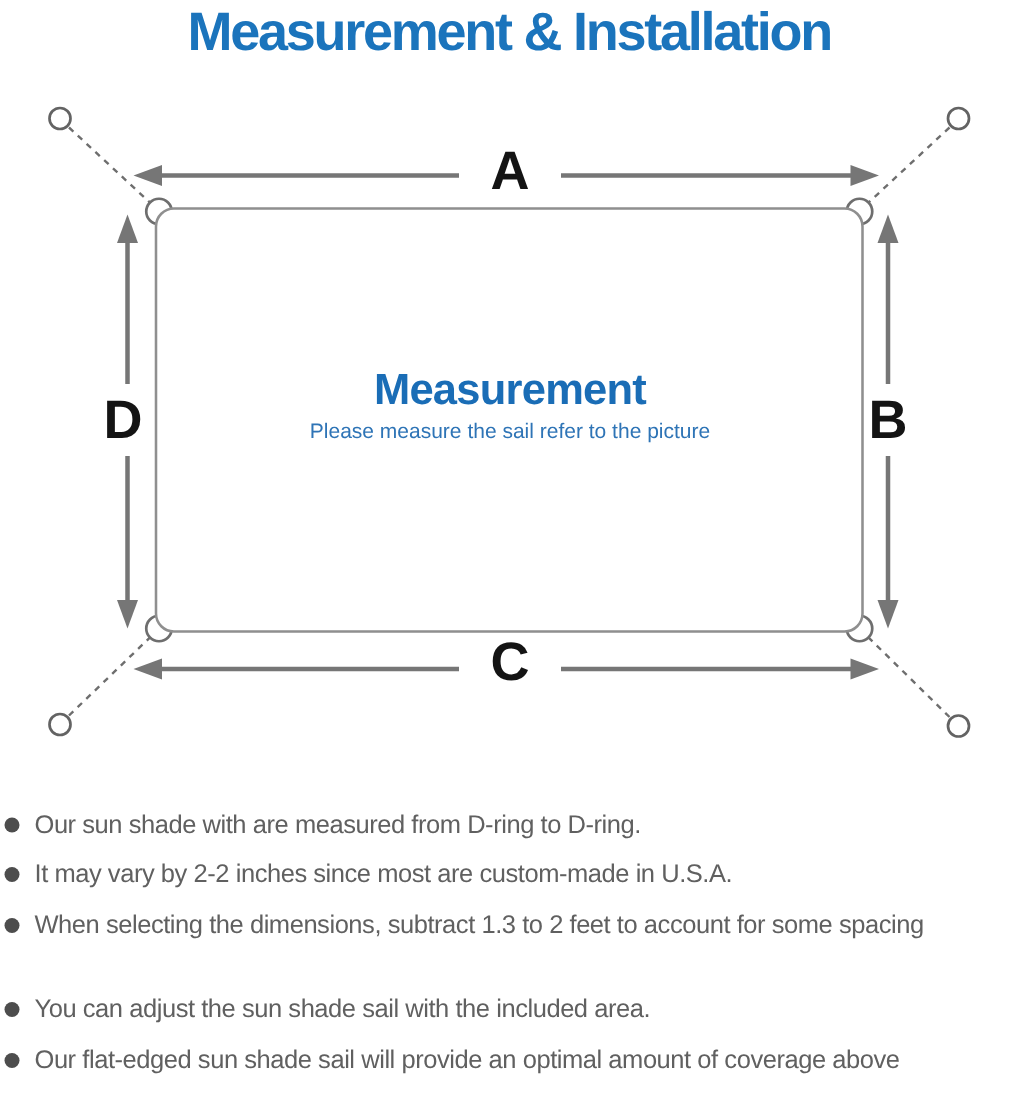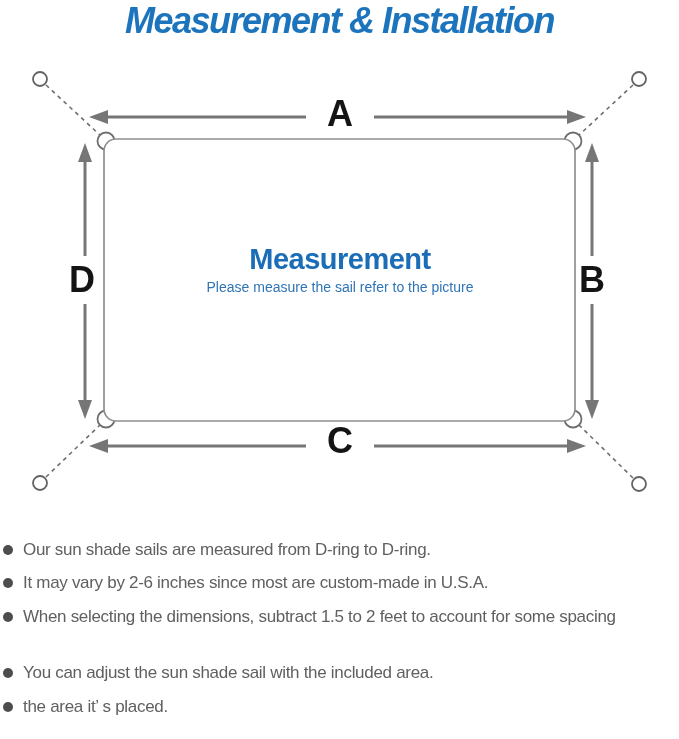--- a/index.html
+++ b/index.html
@@ -2,21 +2,21 @@
 <html><head>
 <meta charset="utf-8">
 <style>
   html,body{margin:0;padding:0}
   body{
     width:679px;height:739px;position:relative;overflow:hidden;
     background:#ffffff;font-family:"Liberation Sans",sans-serif;
   }
   .title{
     position:absolute;top:0;left:0;width:679px;margin:0;text-align:center;
-    font-size:36px;font-weight:bold;letter-spacing:-1.5px;color:#1b74bc;font-style:italic;
+    font-size:36px;font-weight:bold;letter-spacing:-1.5px;color:#1b74bc;
   }
   svg.diagram{position:absolute;top:60px;left:0;display:block}
   .rope{stroke:#6e6e6e;stroke-width:1.6;stroke-dasharray:4 4;fill:none}
   .anchor{fill:#ffffff;stroke:#636363;stroke-width:1.8}
   .dring{fill:#ffffff;stroke:#6e6e6e;stroke-width:1.8}
   .sail{fill:#ffffff;stroke:#8f8f8f;stroke-width:1.7}
   .dim{stroke:#767676;stroke-width:3}
   .head{fill:#767676;stroke:none}
   .dimlabel{font-family:"Liberation Sans",sans-serif;font-size:36px;font-weight:bold;fill:#141414;text-anchor:middle}
   .chead{font-family:"Liberation Sans",sans-serif;font-size:29px;font-weight:bold;fill:#1a6db6;text-anchor:middle;letter-spacing:-0.5px}
@@ -73,30 +73,30 @@
   <polygon class="head" points="592,143 585,162 599,162"></polygon>
   <polygon class="head" points="592,419 585,400 599,400"></polygon>
   <text class="dimlabel" x="592" y="292">B</text>
 
   <text class="chead" x="340" y="269">Measurement</text>
   <text class="csub" x="340" y="292">Please measure the sail refer to the picture</text>
 </svg>
 
 <div class="bullet b1">
   <span class="dot"></span>
-  <div class="line">Our sun shade sails are measured from D-ring to D-ring.</div>
+  <div class="line">Our sun shade with are measured from D-ring to D-ring.</div>
 </div>
 <div class="bullet b2">
   <span class="dot"></span>
-  <div class="line">It may vary by 2-6 inches since most are custom-made in U.S.A.</div>
+  <div class="line">It may vary by 2-2 inches since most are custom-made in U.S.A.</div>
 </div>
 <div class="bullet b3">
   <span class="dot"></span>
-  <div class="line">When selecting the dimensions, subtract 1.5 to 2 feet to account for some spacing</div>
+  <div class="line">When selecting the dimensions, subtract 1.3 to 2 feet to account for some spacing</div>
 </div>
 <div class="bullet b4">
   <span class="dot"></span>
   <div class="line">You can adjust the sun shade sail with the included area.</div>
 </div>
 <div class="bullet b5">
   <span class="dot"></span>
-  <div class="line">the area it’ s placed.</div>
+  <div class="line">Our flat-edged sun shade sail will provide an optimal amount of coverage above</div>
 </div>
 
 </body></html>

